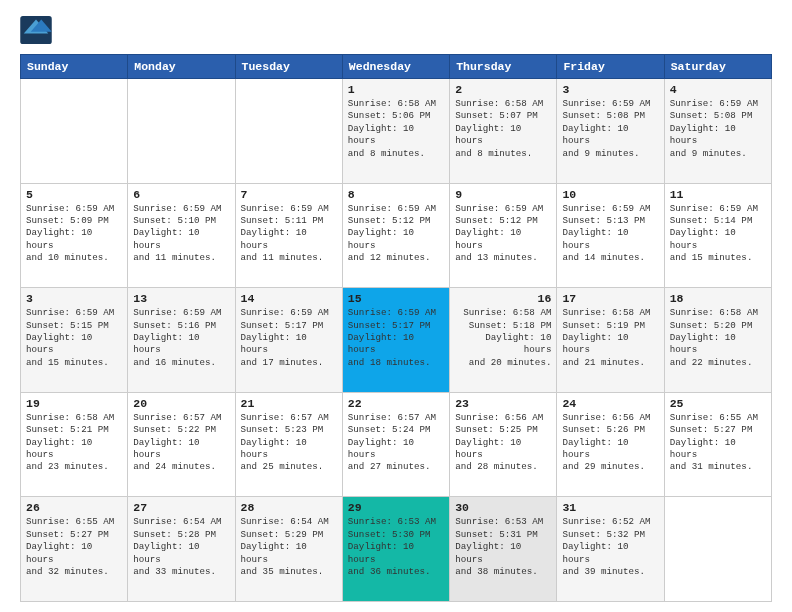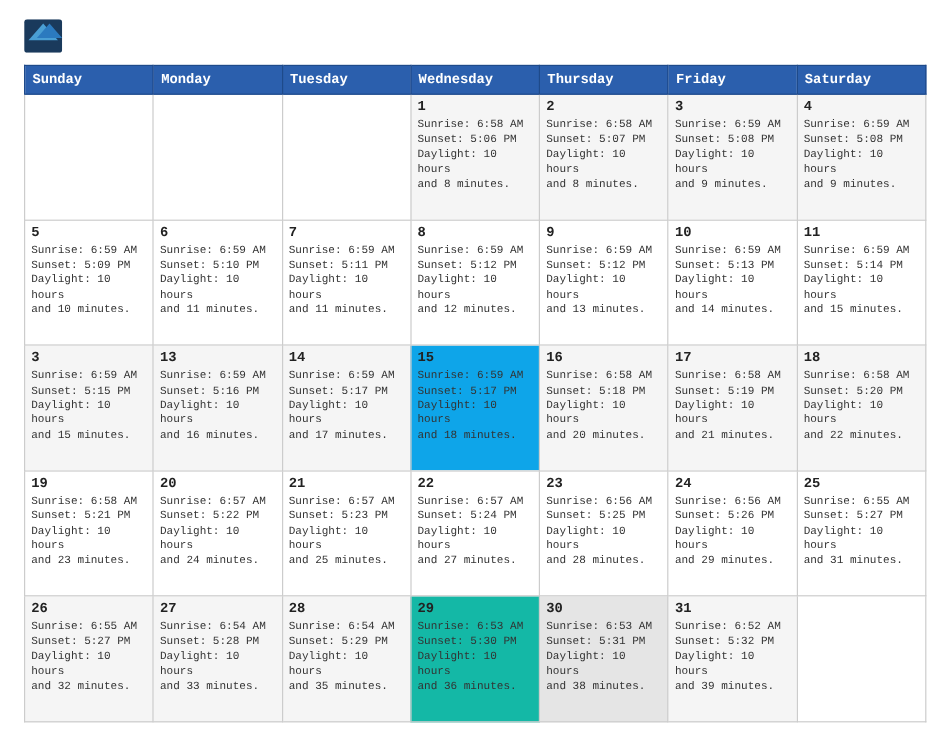--- a/index.html
+++ b/index.html
@@ -236,21 +236,21 @@
 Daylight: 10 hours
 and 17 minutes.</div>
           </td>
           <td style="background: #0ea5e9;">
             <span class="day-num">15</span>
             <div class="day-info" style="white-space: pre-line;">Sunrise: 6:59 AM
 Sunset: 5:17 PM
 Daylight: 10 hours
 and 18 minutes.</div>
           </td>
-          <td style="background: rgb(245, 245, 245);">
+          <td style="background: rgb(245, 245, 245); text-align: right;">
             <span class="day-num">16</span>
             <div class="day-info" style="white-space: pre-line;">Sunrise: 6:58 AM
 Sunset: 5:18 PM
 Daylight: 10 hours
 and 20 minutes.</div>
           </td>
           <td style="background: rgb(245, 245, 245);">
             <span class="day-num">17</span>
             <div class="day-info" style="white-space: pre-line;">Sunrise: 6:58 AM
 Sunset: 5:19 PM

